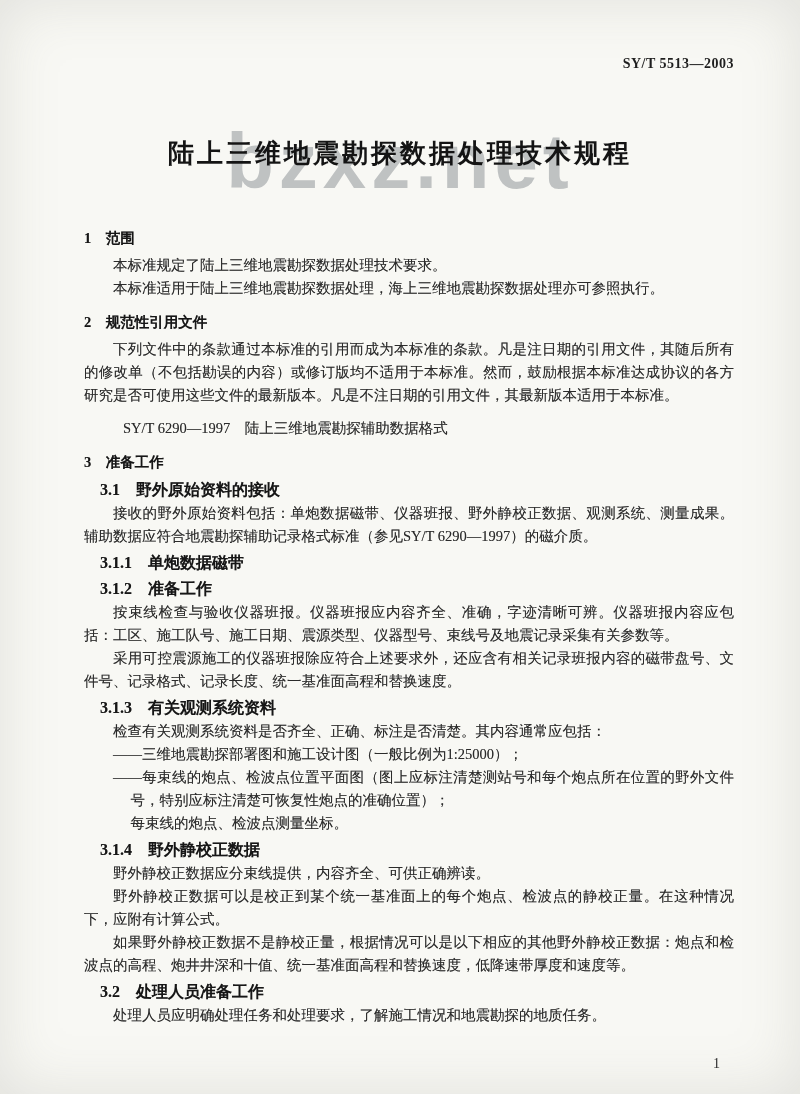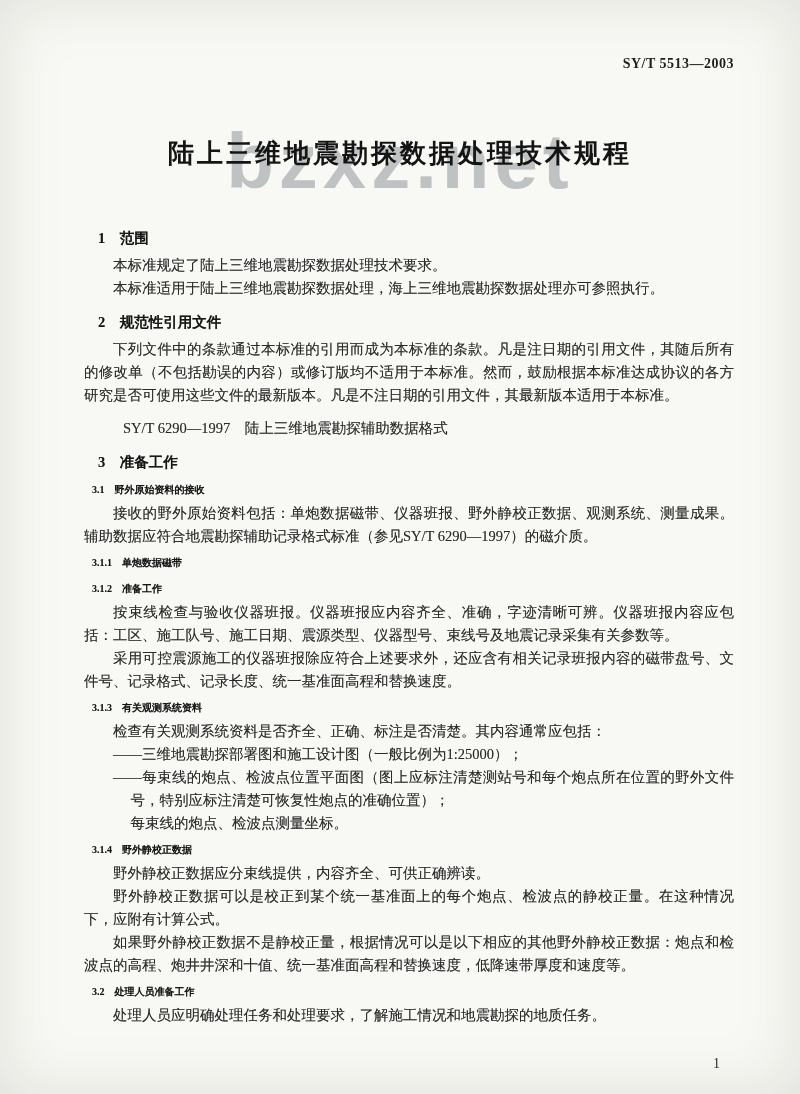--- a/index.html
+++ b/index.html
@@ -32,22 +32,22 @@
     font-size:26px;font-weight:bold;letter-spacing:3px;
     color:#141414;z-index:1;
   }
   .content{
     position:absolute;top:216px;left:84px;width:650px;
     z-index:1;
     font-size:14.5px;line-height:23px;
     text-align:justify;
     text-shadow:0 0 .4px rgba(40,40,40,.45);
   }
-  .h-sec{font-weight:bold;font-size:14.5px;margin:11px 14px 4px;white-space:pre-wrap;color:#161616;}
-  .h-sub{font-weight:bold;font-size:10px;margin:3px 8px 1px;white-space:pre-wrap;color:#161616;}
+  .h-sec{font-weight:bold;font-size:14.5px;margin:11px 0 4px;white-space:pre-wrap;color:#161616;}
+  .h-sub{font-weight:bold;font-size:16px;margin:3px 16px 1px;white-space:pre-wrap;color:#161616;}
   .para{margin:0;text-indent:2em;}
   .ref{margin:10px;padding-left:2em;}
   .dash{margin:0;padding-left:3.2em;text-indent:-1.2em;}
   .coord{margin:0;padding-left:3.2em;}
   .page-num{
     position:absolute;bottom:22px;right:80px;
     font-size:14px;color:#2b2b2b;z-index:1;
   }
 </style>
 </head>

